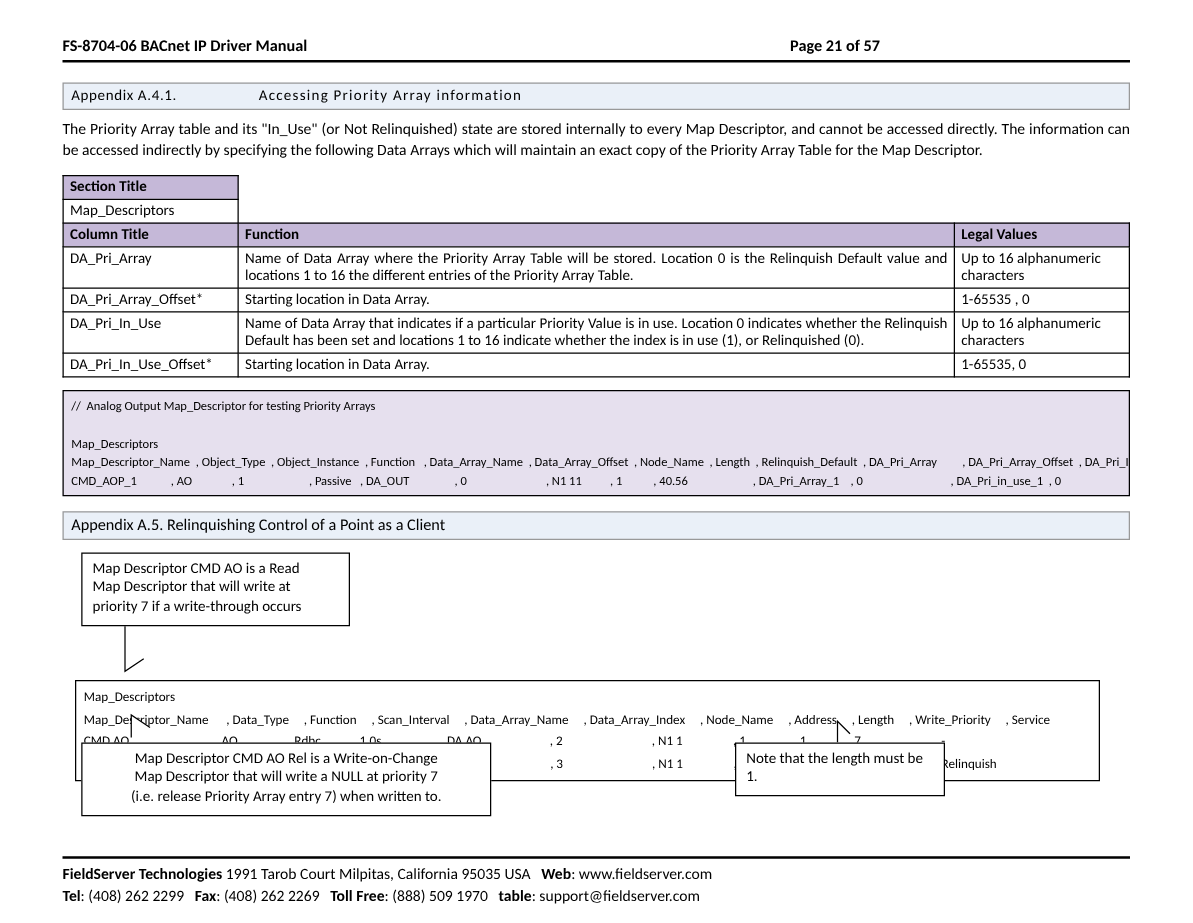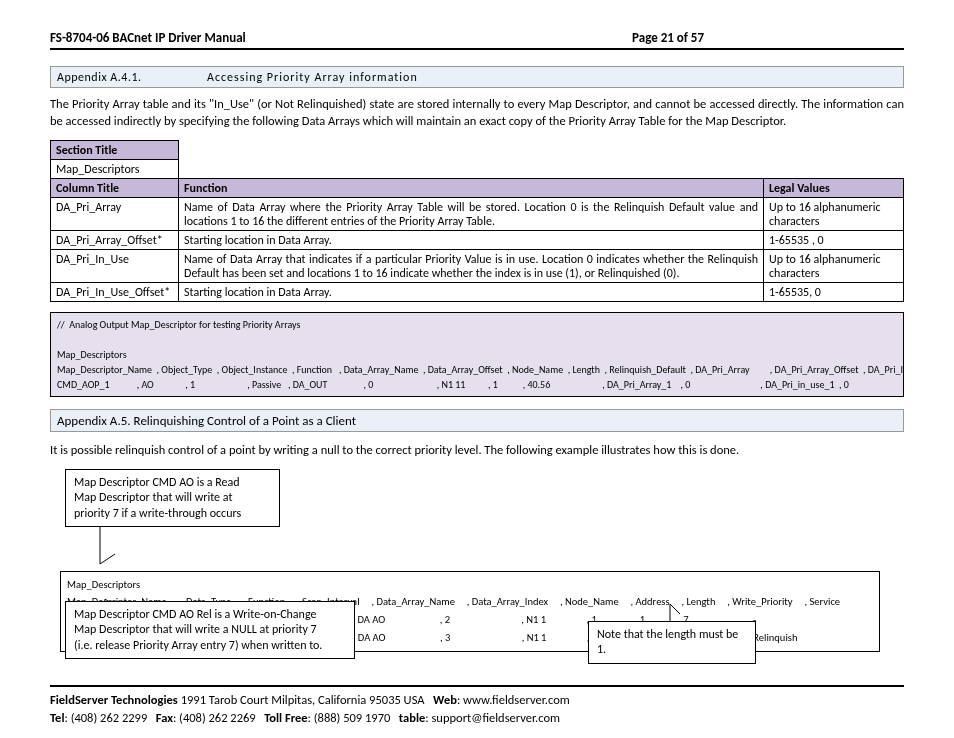--- a/index.html
+++ b/index.html
@@ -36,21 +36,21 @@
   <div class="section-heading">
     <span class="num">Appendix A.4.1.</span>
     <span class="txt">Accessing Priority Array information</span>
   </div>
 
   <div class="body-text">The Priority Array table and its "In_Use" (or Not Relinquished) state are stored internally to every Map Descriptor, and cannot be accessed directly.   The information can be accessed indirectly by specifying the following Data Arrays which will maintain an exact copy of the Priority Array Table for the Map Descriptor.</div>
 
   <table class="params">
     <tbody>
         <tr>
-      <th style="width:128px">Section Title</th>
+      <th style="width:140px">Section Title</th>
       <td colspan="2" style="border:none"></td>
     </tr>
     <tr>
       <td>Map_Descriptors</td>
       <td colspan="2" style="border:none"></td>
     </tr>
     <tr>
       <th>Column Title</th>
       <th>Function</th>
       <th style="width:140px">Legal Values</th>
@@ -79,34 +79,33 @@
     </table>
 
   <div class="code-box"><span>//  Analog Output Map_Descriptor for testing Priority Arrays</span>
 
 <span>Map_Descriptors</span>
 <span>Map_Descriptor_Name  , Object_Type  , Object_Instance  , Function   , Data_Array_Name  , Data_Array_Offset  , Node_Name  , Length  , Relinquish_Default  , DA_Pri_Array         , DA_Pri_Array_Offset  , DA_Pri_In_Use        , DA_Pri_In_Use_Offset</span>
 <span>CMD_AOP_1            , AO              , 1                       , Passive   , DA_OUT                , 0                            , N1 11          , 1           , 40.56                       , DA_Pri_Array_1    , 0                               , DA_Pri_in_use_1  , 0</span></div>
 
   <div class="section-heading2">Appendix A.5. Relinquishing Control of a Point as a Client</div>
 
-  <div class="body-text">It is possible relinquish control of a point by writing a null to the correct priority level.  The following example illustrates how this is done.</div>
 
   <div style="position:relative; height:210px;">
 
     <div class="callout" style="top:0; left:15px; width:215px;"><span style="white-space:pre-line">Map Descriptor CMD AO is a Read
 Map Descriptor that will write at
 priority 7 if a write-through occurs</span></div>
 
     <div class="config-box" style="position:absolute; top:72px; left:10px;"><span>Map_Descriptors</span>
 <span>Map_Descriptor_Name      , Data_Type     , Function     , Scan_Interval     , Data_Array_Name     , Data_Array_Index     , Node_Name     , Address     , Length     , Write_Priority     , Service</span>
 <span>CMD AO                             , AO                 , Rdbc           , 1.0s                    , DA AO                       , 2                              , N1 1                 , 1                , 1              , 7                         , -</span>
 <span>CMD AO Rel                       , AO                 , Wrbx          , 1.0s                    , DA AO                       , 3                              , N1 1                 , 1                , 1              , 7                         , Relinquish</span></div>
 
-    <div class="callout" style="top:132px; left:15px; width:290px;"><span style="white-space:pre-line">Map Descriptor CMD AO Rel is a Write-on-Change
+    <div class="callout" style="top:152px; left:15px; width:328px;text-align:center;"><span style="white-space:pre-line">Map Descriptor CMD AO Rel is a Write-on-Change
 Map Descriptor that will write a NULL at priority 7
 (i.e. release Priority Array entry 7) when written to.</span></div>
 
     <div class="callout" style="top:152px; left:538px; width:168px;"><span>Note that the length must be 1.</span></div>
 
     <svg class="svg-overlay" style="top:0;left:0;" width="850" height="210">
 
       <polyline points="50,53 50,95 65,85" fill="#fff" stroke="#000" stroke-width="1"></polyline>
 
       <polyline points="55,148 55,130 70,140" fill="#fff" stroke="#000" stroke-width="1"></polyline>

